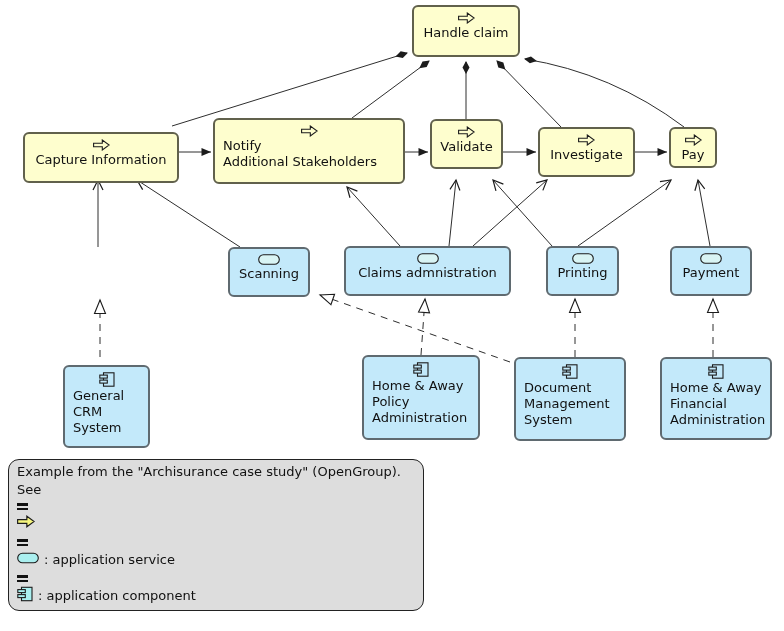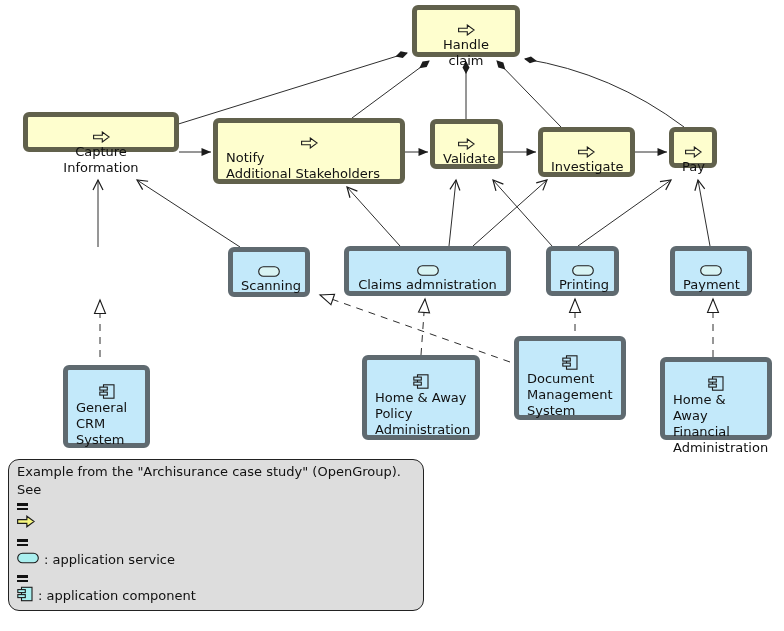--- a/index.html
+++ b/index.html
@@ -3,22 +3,22 @@
 <meta charset="utf-8">
 <style>
   html,body{margin:0;padding:0;background:#ffffff;}
   .canvas{
     position:relative;width:784px;height:631px;background:#ffffff;
     font-family:"DejaVu Sans","Liberation Sans",sans-serif;
     font-size:13px;color:#111;overflow:hidden;
   }
   svg.edges{position:absolute;left:0;top:0;pointer-events:none;}
   .node{
-    position:absolute;box-sizing:border-box;border:5px solid #ec4899;
-    border-radius:6px;padding:12px 8px;line-height:16px;
+    position:absolute;box-sizing:border-box;border:2px solid #ec4899;
+    border-radius:6px;padding:3px 8px;line-height:16px;
   }
   .process{background:#FEFECE;border-color:#61614c;}
   .appbox{background:#C3E9FA;border-color:#5f6a70;}
   .node .icon{display:flex;justify-content:center;margin:2px 0 1px 0;}
   .node .lbl{display:block;white-space:pre-line;text-align:center;}
   .node.ml .lbl{text-align:left;}
   .legend{
     position:absolute;box-sizing:border-box;background:#DDDDDD;
     border:1.5px solid #222;border-radius:11px;padding:3px 10px 4px 8px;
     line-height:18px;
@@ -81,21 +81,21 @@
 
   <div class="node process" style="left:412px;top:5px;width:108px;height:52px;">
     <span class="icon">
       <svg width="17" height="12" viewBox="0 0 17 12">
           <path d="M0.6,4.2 L9.3,4.2 L9.3,1 L16.2,6 L9.3,11 L9.3,7.8 L0.6,7.8 Z" fill="none" stroke="#1c1c1c" stroke-width="1.1"></path>
         </svg>
     </span>
     <span class="lbl">Handle claim</span>
   </div>
 
-  <div class="node process" style="left:23px;top:112px;width:156px;height:40px;">
+  <div class="node process" style="left:23px;top:132px;width:156px;height:51px;">
     <span class="icon">
       <svg width="17" height="12" viewBox="0 0 17 12">
           <path d="M0.6,4.2 L9.3,4.2 L9.3,1 L16.2,6 L9.3,11 L9.3,7.8 L0.6,7.8 Z" fill="none" stroke="#1c1c1c" stroke-width="1.1"></path>
         </svg>
     </span>
     <span class="lbl">Capture Information</span>
   </div>
 
   <div class="node process ml" style="left:213px;top:118px;width:192px;height:66px;">
     <span class="icon">
@@ -190,21 +190,21 @@
           <rect x="4.5" y="0.8" width="10.5" height="13.4" fill="none" stroke="#1c1c1c" stroke-width="1.1"></rect>
           <rect x="0.8" y="3.1" width="7.5" height="3" fill="#C3E9FA" stroke="#1c1c1c" stroke-width="1.1"></rect>
           <rect x="0.8" y="8.1" width="7.5" height="3" fill="#C3E9FA" stroke="#1c1c1c" stroke-width="1.1"></rect>
         </svg>
     </span>
     <span class="lbl">Home &amp; Away
 Policy
 Administration</span>
   </div>
 
-  <div class="node appbox ml" style="left:514px;top:336px;width:112px;height:84px;">
+  <div class="node appbox ml" style="left:514px;top:357px;width:112px;height:84px;">
     <span class="icon">
       <svg width="16" height="15" viewBox="0 0 16 15">
           <rect x="4.5" y="0.8" width="10.5" height="13.4" fill="none" stroke="#1c1c1c" stroke-width="1.1"></rect>
           <rect x="0.8" y="3.1" width="7.5" height="3" fill="#C3E9FA" stroke="#1c1c1c" stroke-width="1.1"></rect>
           <rect x="0.8" y="8.1" width="7.5" height="3" fill="#C3E9FA" stroke="#1c1c1c" stroke-width="1.1"></rect>
         </svg>
     </span>
     <span class="lbl">Document
 Management
 System</span>

